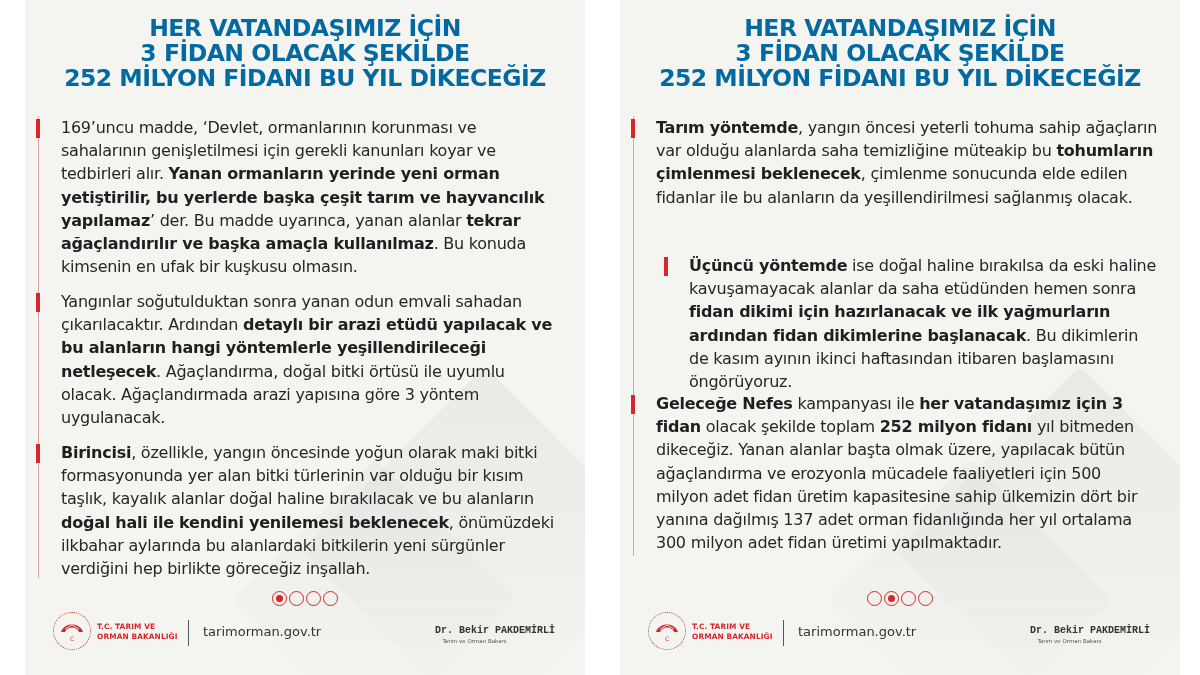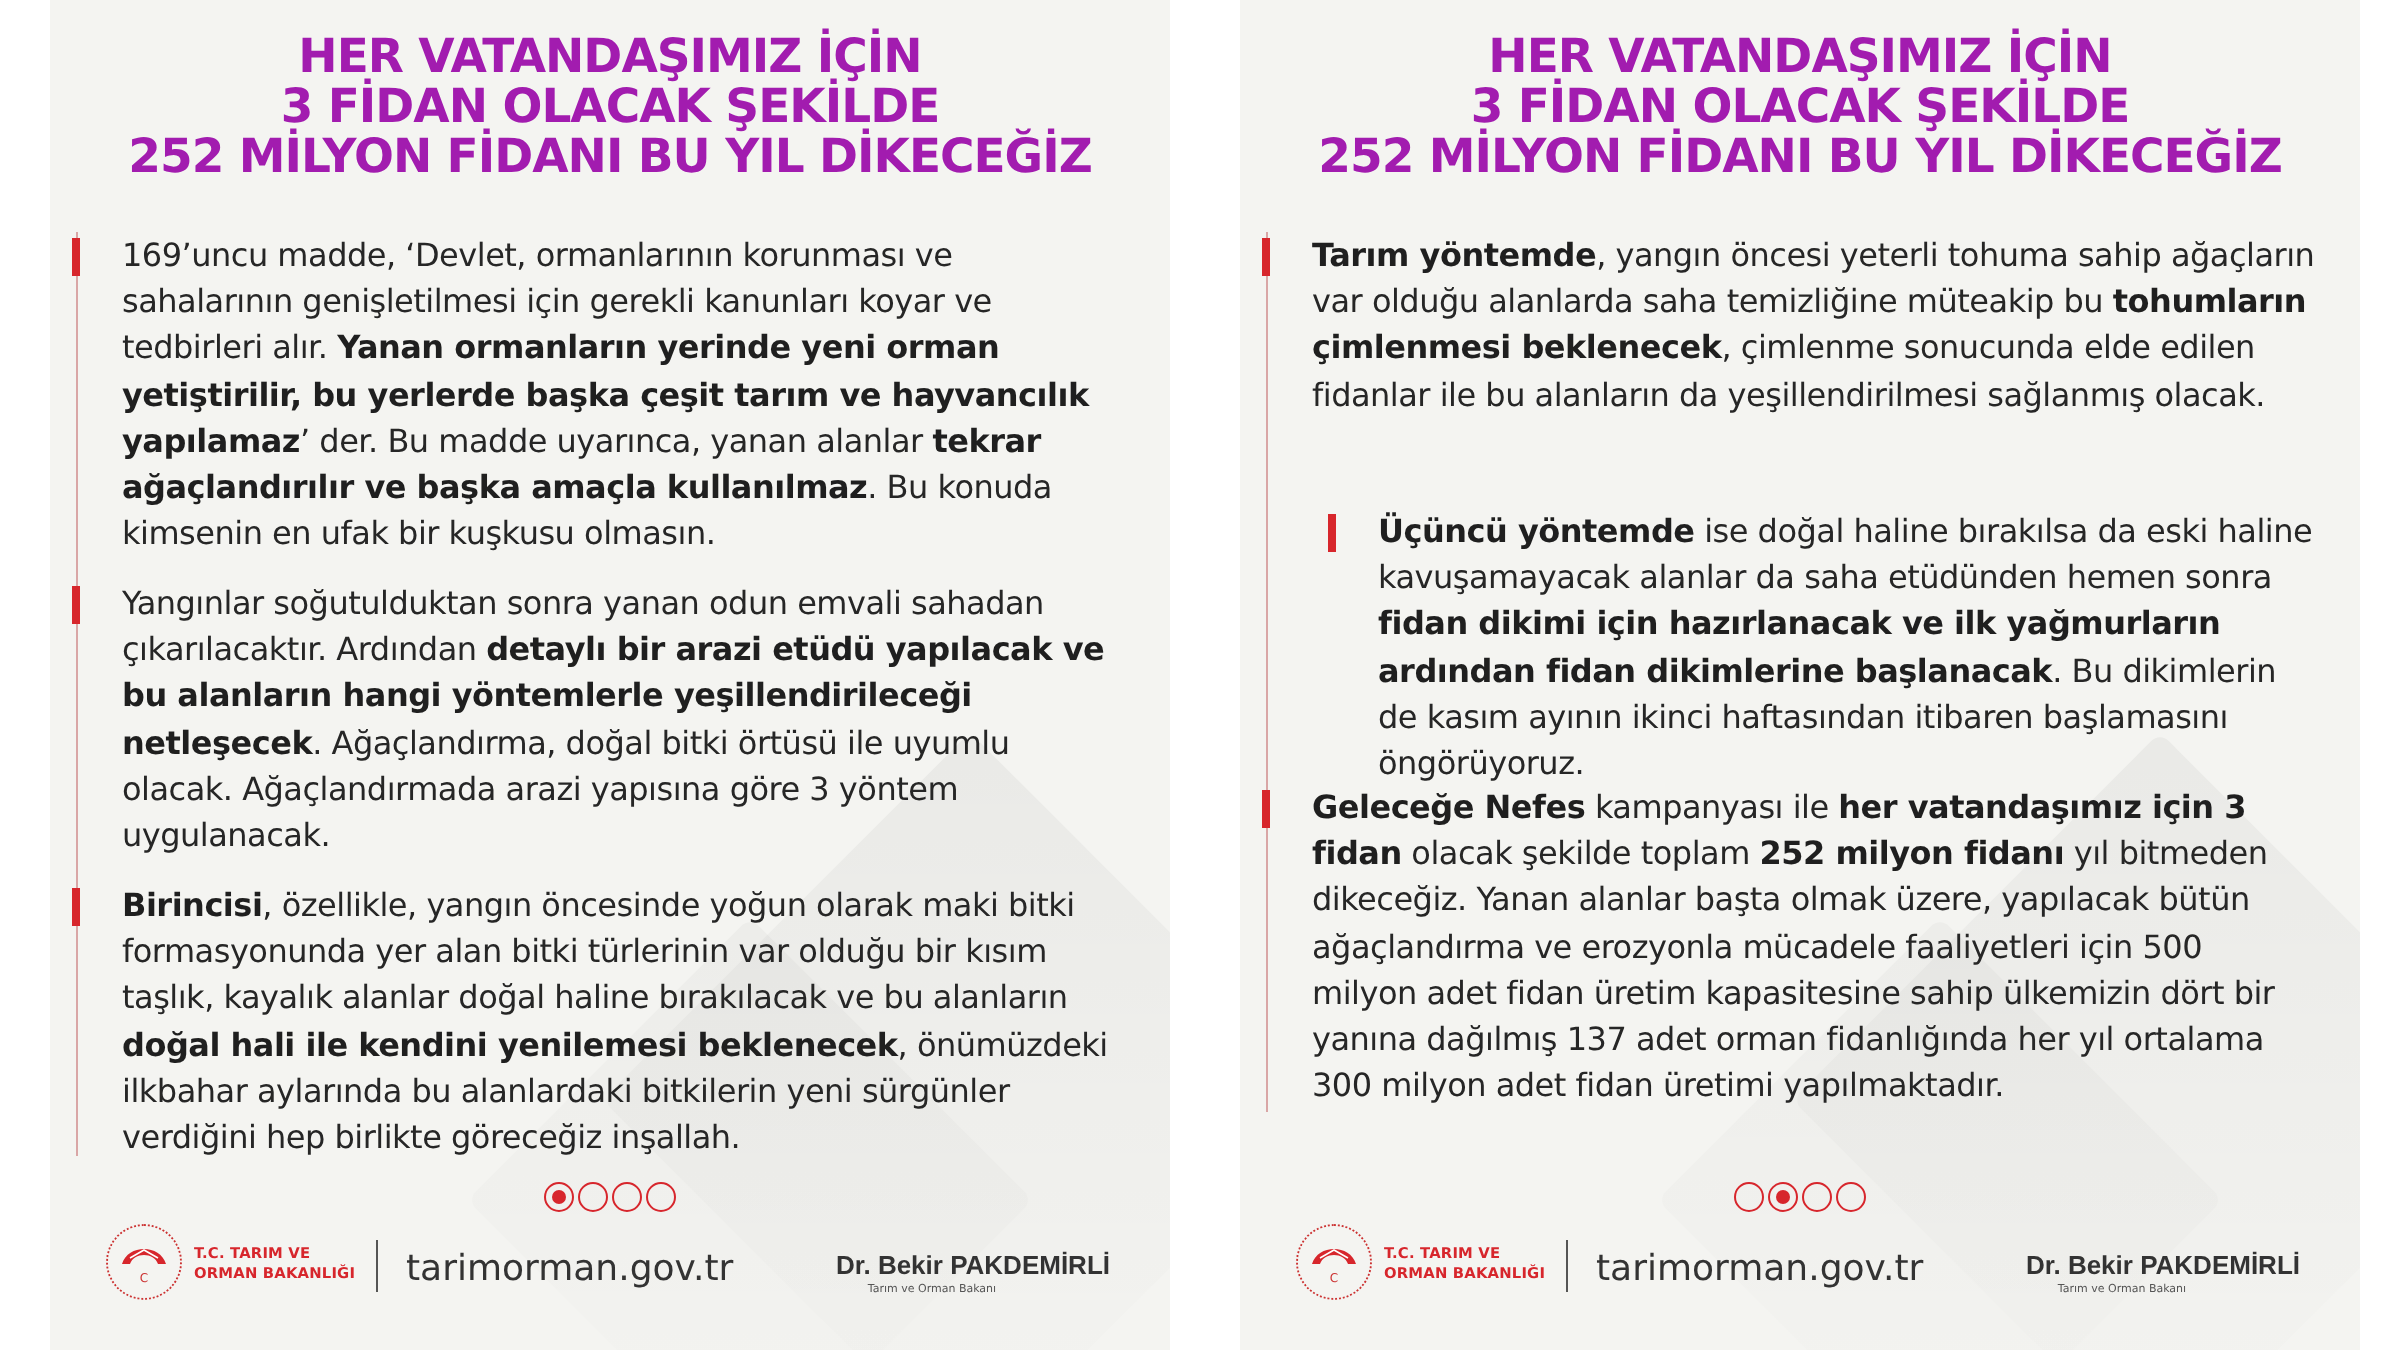--- a/index.html
+++ b/index.html
@@ -16,21 +16,21 @@
   .watermark {
     position: absolute; width: 260px; height: 260px;
     left: 330px; top: 420px; transform: rotate(45deg);
     background: linear-gradient(135deg, rgba(0,0,0,0.045), rgba(0,0,0,0.0));
     border-radius: 6px;
   }
   .watermark.w2 { left: 250px; top: 500px; width: 200px; height: 200px; opacity: 0.7; }
 
   .title {
     position: absolute; top: 16px; left: 0; width: 100%;
-    text-align: center; color: #a21caf;
+    text-align: center; color: #0369a1;
     font-family: "DejaVu Sans", sans-serif; font-weight: bold;
     font-size: 23.5px; line-height: 25px; letter-spacing: -0.5px;
   }
   .title div { white-space: nowrap; }
 
   .rail {
     position: absolute; left: 13px; top: 116px; width: 1px; background: #d9a6a6;
   }
   .block { position: absolute; left: 36px; right: 22px; color: #262626;
     font-family: "DejaVu Sans", sans-serif; font-size: 16px; line-height: 23.2px;
@@ -44,23 +44,23 @@
   .dot.active::after { content: ""; position: absolute; left: 2.5px; top: 2.5px; width: 7px; height: 7px;
     background: #d7262c; border-radius: 50%; }
 
   .footer { position: absolute; top: 612px; left: 28px; right: 28px; height: 42px; }
   .seal { position: absolute; left: 0; top: 0; width: 38px; height: 38px; border-radius: 50%;
     border: 1.5px dotted #c33; display: flex; align-items: center; justify-content: center; }
   .seal svg { width: 30px; height: 30px; }
   .ministry { position: absolute; left: 44px; top: 10px; color: #d7262c; font-weight: bold;
     font-size: 7.4px; line-height: 9.5px; letter-spacing: 0.1px; font-family: "DejaVu Sans", sans-serif; }
   .vsep { position: absolute; left: 135px; top: 8px; width: 1px; height: 26px; background: #555; }
-  .site { position: absolute; left: 150px; top: 12px; font-size: 18px; color: #333; font-family: "DejaVu Sans", sans-serif; }
+  .site { position: absolute; left: 150px; top: 12px; font-size: 13px; color: #333; font-family: "DejaVu Sans", sans-serif; }
   .sign { position: absolute; right: 2px; top: 13px; text-align: right; }
-  .sign .name { font-size: 13px; font-weight: bold; color: #333; font-family: Liberation Sans, sans-serif; padding-left: 41px; }
+  .sign .name { font-size: 10px; font-weight: bold; color: #333; font-family: Liberation Mono, monospace; padding-left: 41px; }
   .sign .role { font-size: 5.5px; color: #555; margin-top: 2px; text-align: center; }
 </style>
 </head>
 <body>
 
 <div class="panel left">
   <div class="watermark"></div>
   <div class="watermark w2"></div>
 
   <div class="title">

